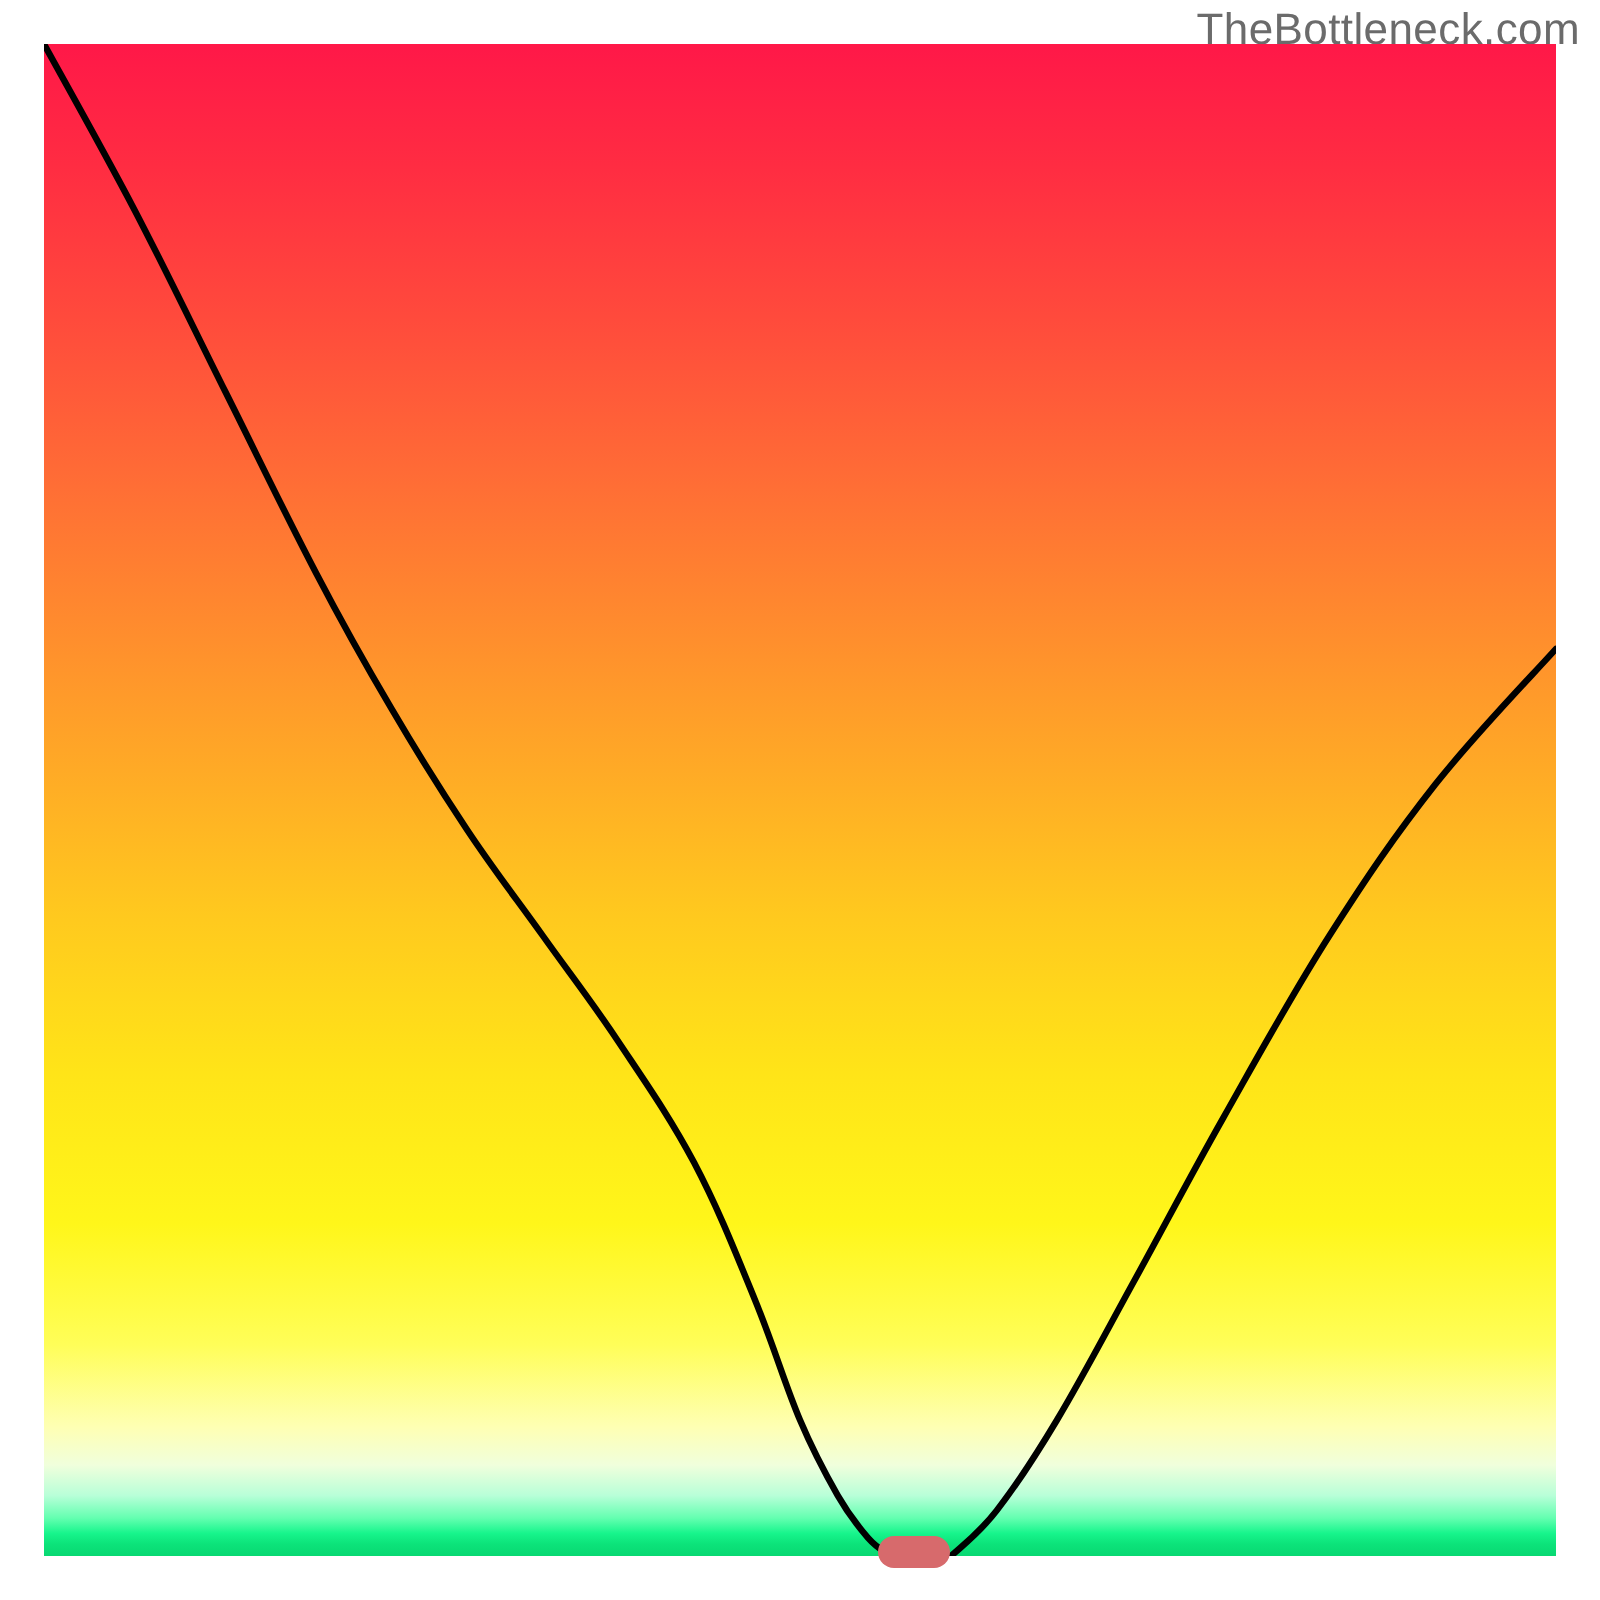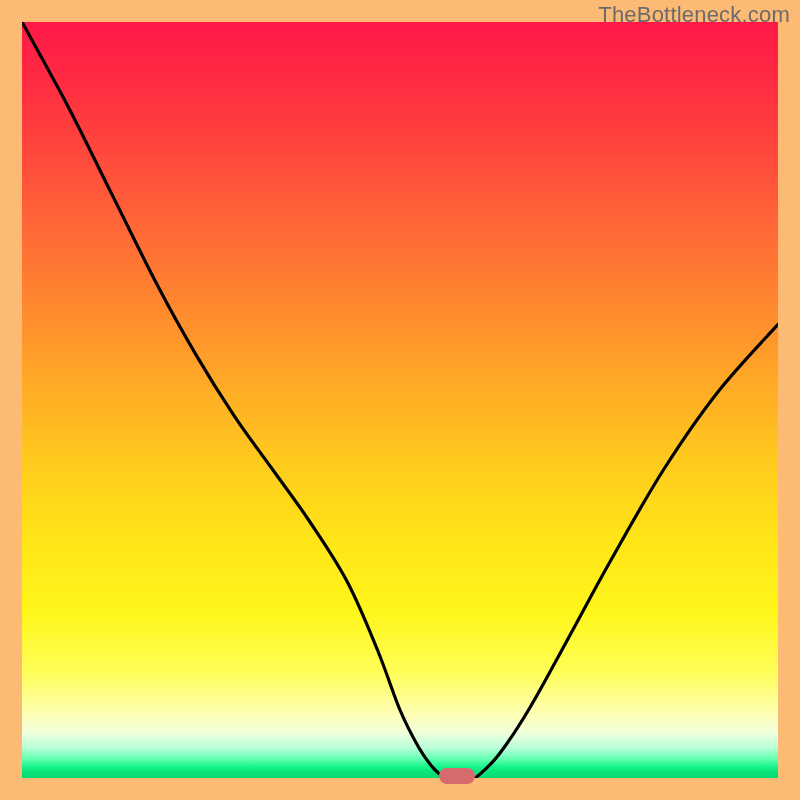--- a/index.html
+++ b/index.html
@@ -7,21 +7,21 @@
     padding: 0;
     width: 800px;
     height: 800px;
     background: #000;
     overflow: hidden;
   }
   .stage {
     position: relative;
     width: 800px;
     height: 800px;
-    background: #fdba74;
+    background: #ffffff;
   }
   .plot-area {
     position: absolute;
     left: 22px;
     top: 22px;
     width: 756px;
     height: 756px;
     background: linear-gradient(to bottom,
       #ff1848 0%,
       #ff2c42 8%,

